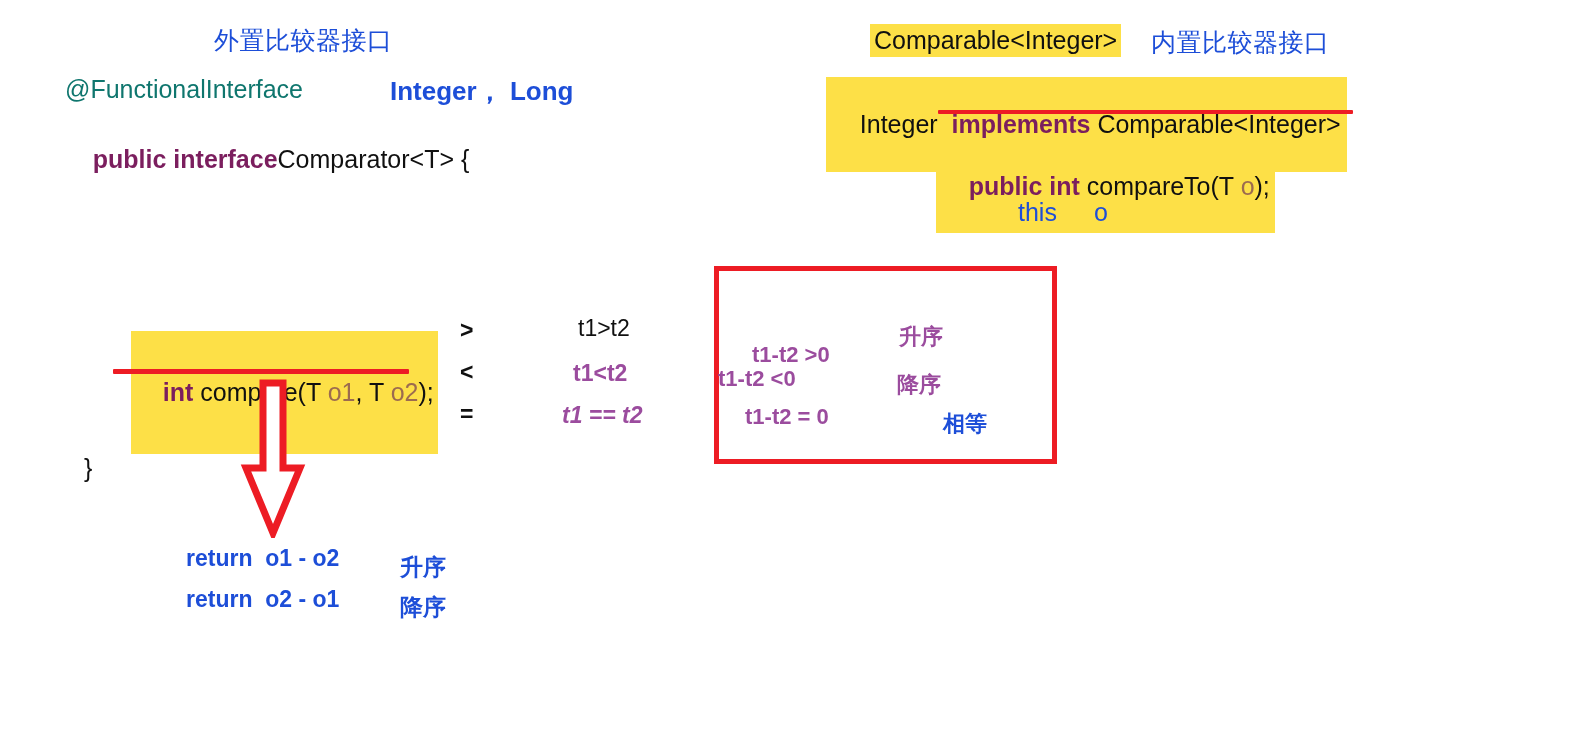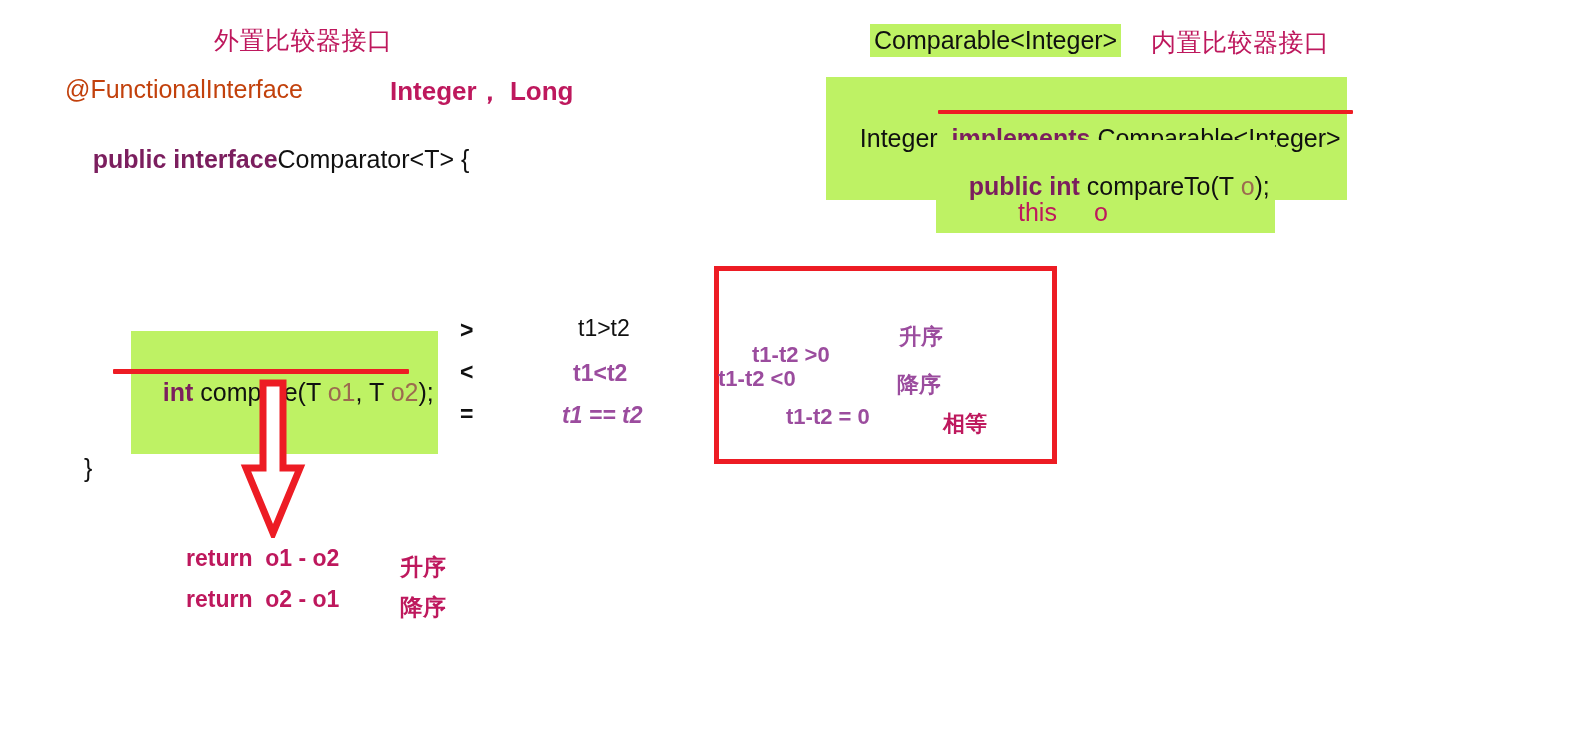--- a/index.html
+++ b/index.html
@@ -13,29 +13,29 @@
   #canvas {
     position: relative;
     width: 1594px;
     height: 736px;
     background: #ffffff;
     overflow: hidden;
   }
   .abs { position: absolute; white-space: pre; }
 
   
-  .c-red      { color: #be185d; }
+  .c-red      { color: #1d4ed8; }
   .c-purple   { color: #9B4C9E; }
   .c-dpurple  { color: #7B1E5E; }
   .c-black    { color: #101010; }
-  .c-gray     { color: #c2410c; }
+  .c-gray     { color: #0f766e; }
   .c-tan      { color: #9C6B4F; }
   .bold       { font-weight: bold; }
 
-  .hl { background: #bef264; }
+  .hl { background: #fde047; }
 
   
   .t-title-cn   { font-size: 25px; letter-spacing: 0.5px; }
   .t-code       { font-size: 25px; }
   .t-code-lg    { font-size: 26px; }
   .t-mid        { font-size: 23px; }
   .t-box        { font-size: 22px; }
   .t-ret        { font-size: 23px; }
 
   
@@ -100,28 +100,28 @@
   <div class="abs t-mid c-purple bold" style="left:562px; top:402px;font-style:italic;">t1 == t2</div>
 
   <div class="red-box" style="left:714px; top:266px; width:343px; height:198px;"></div>
 
   <div class="abs t-box c-purple bold" style="left:752px; top:318px;margin-top:24px;">t1-t2 &gt;0</div>
   <div class="abs t-box c-purple bold" style="left:899px; top:322px;">升序</div>
 
   <div class="abs t-box c-purple bold" style="left:718px; top:366px;">t1-t2 &lt;0</div>
   <div class="abs t-box c-purple bold" style="left:897px; top:370px;">降序</div>
 
-  <div class="abs t-box c-purple bold" style="left:745px; top:404px;margin-left:41px;">t1-t2 = 0</div>
+  <div class="abs t-box c-purple bold" style="left:745px; top:404px;">t1-t2 = 0</div>
   <div class="abs t-box c-red bold" style="left:899px; top:409px;margin-left:44px;">相等</div>
 
   <div class="abs t-code c-black hl" style="left:870px; top:24px; padding:2px 4px;">Comparable&lt;Integer&gt;</div>
 
   <div class="abs t-title-cn c-red" style="left:1151px; top:26px;font-family:Liberation Mono, monospace;">内置比较器接口</div>
 
-  <div class="abs t-code hl" style="left:826px; top:77px; padding:18px 6px;">
+  <div class="abs t-code hl" style="left:826px; top:77px; padding:4px 6px;">
     <span class="c-black">Integer  </span><span class="c-dpurple bold">implements</span><span class="c-black"> Comparable&lt;Integer&gt;</span>
   </div>
   <div class="underline-bar" style="left:938px; top:110px; width:415px; height:4px;"></div>
 
   <div class="abs t-code hl" style="left:936px; top:140px; padding:3px 5px;">
     <span class="c-dpurple bold">public int</span><span class="c-black"> compareTo(T </span><span class="c-tan">o</span><span class="c-black">);</span>
   </div>
 
   <div class="abs t-code c-red" style="left:1018px; top:198px;">this</div>
   <div class="abs t-code c-red" style="left:1094px; top:198px;">o</div>

